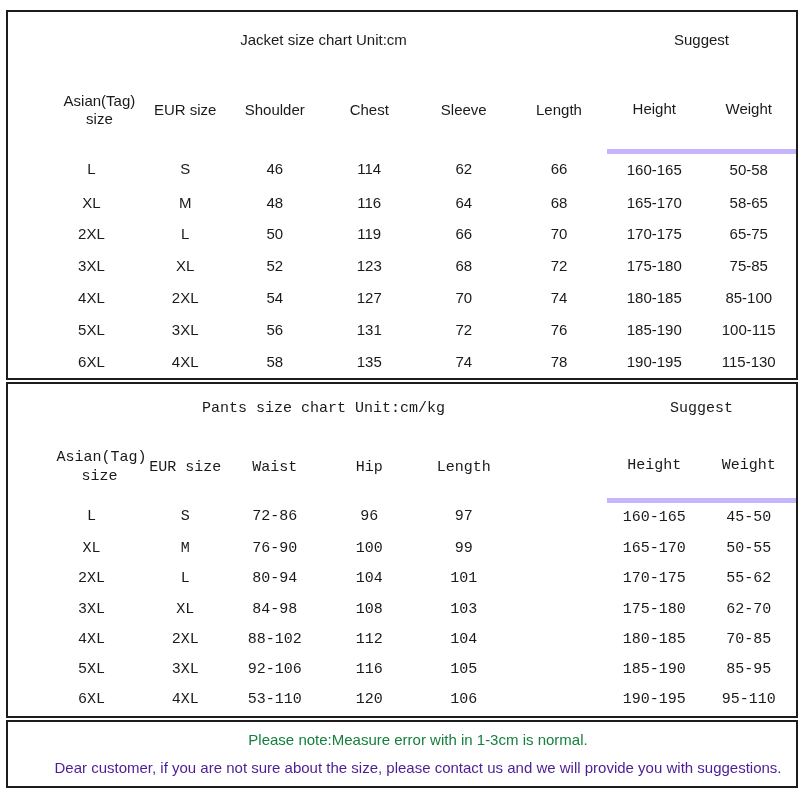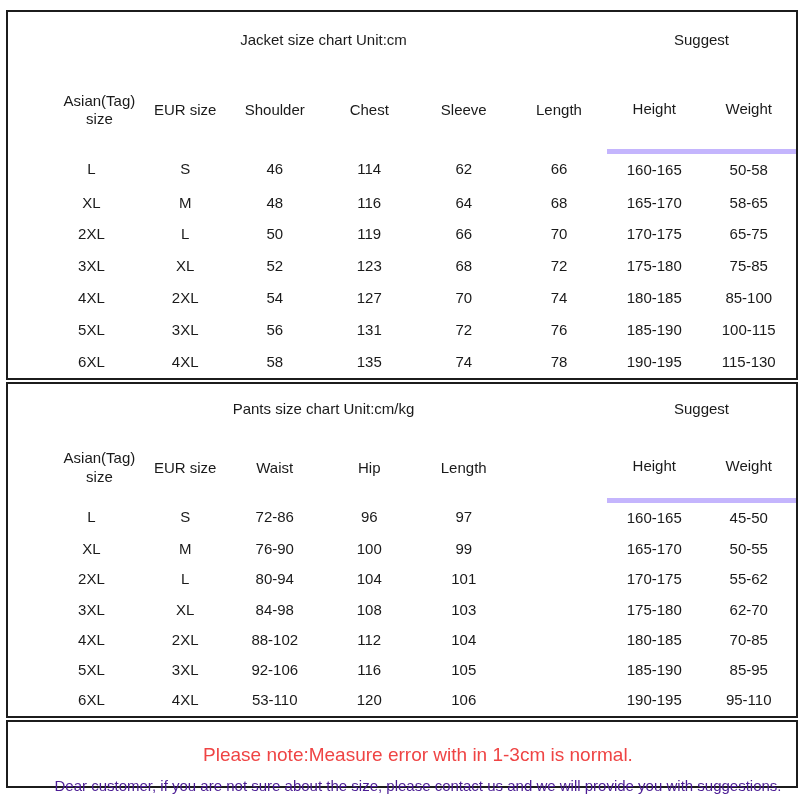--- a/index.html
+++ b/index.html
@@ -6,38 +6,38 @@
   body{
     width:800px;height:800px;position:relative;background:#ffffff;
     font-family:"Liberation Sans","DejaVu Sans",sans-serif;
     color:#1a1a1a;
   }
   .box{
     position:absolute;left:6px;width:792px;
     border:2px solid #1c1c1c;box-sizing:border-box;background:#ffffff;padding-left:32px;
   }
   #jacket-box{top:10px;height:370px;}
-  #pants-box{top:382px;height:336px;}
+  #pants-box{top:382px;height:336px;font-family:Liberation Mono, monospace;}
   #notes-box{top:720px;height:68px;}
   table.size{
     width:100%;height:100%;border-collapse:collapse;table-layout:fixed;
   }
   table.size td,table.size th{
     padding:0;margin:0;text-align:center;vertical-align:middle;
     font-size:15px;font-weight:400;color:#1a1a1a;line-height:1.25;
   }
   col.c1{width:13.6%}col.c2{width:11.2%}col.c3,col.c4,col.c5,col.c7,col.c8{width:12.5%}col.c6{width:12.7%}
   tr.title-row-j{height:34px;}
   tr.header-row-j{height:48px;}
   tr.title-row-p{height:32px;}
   tr.header-row-p{height:40px;}
   th.suggest-ul{border-bottom:5px solid #c4b5fd;}
   .wrap-narrow{display:inline-block;max-width:86px;margin-left:16px;}
   #notes-box{text-align:center;}
-  .note-black{margin-top:22px;font-size:19px;color:#ef4444;}
+  .note-black{margin-top:9px;font-size:15px;color:#15803d;}
   .note-red{margin-top:11px;font-size:15px;color:#4c1d95;}
 </style>
 </head>
 <body>
 
 <div class="box" id="jacket-box">
   <table class="size">
     <colgroup>
       <col class="c1">
         <col class="c2">

